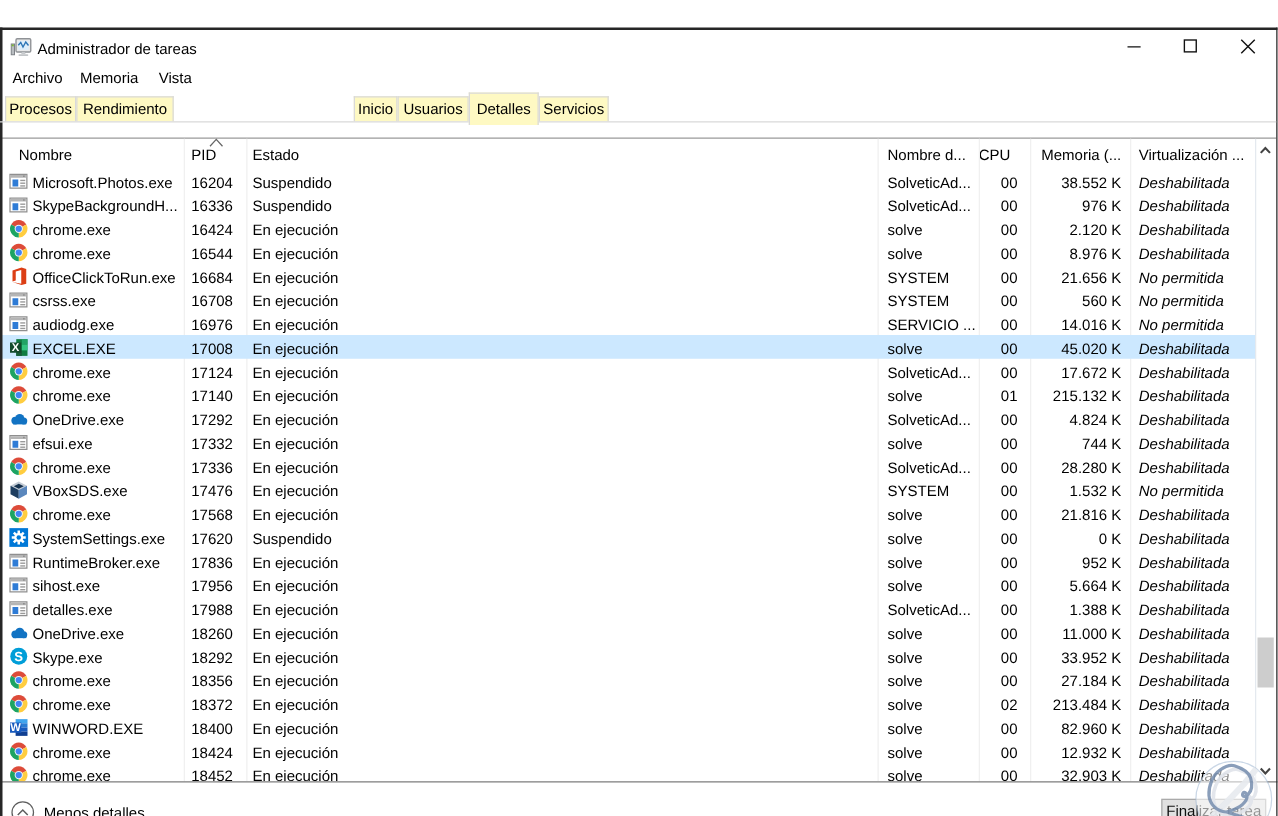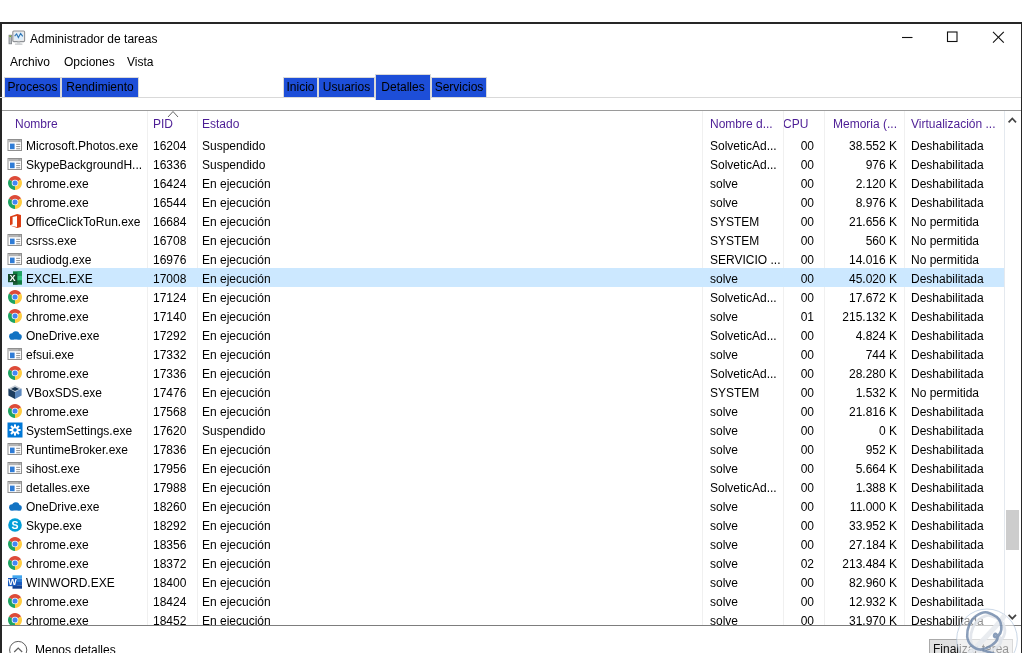--- a/index.html
+++ b/index.html
@@ -11,39 +11,39 @@
 #btop { position:absolute; left:0; top:0; width:1022px; height:1.5px; background:#262626; }
 #bleft { position:absolute; left:0; top:0; width:1.5px; height:651px; background:#262626; }
 #bright { position:absolute; left:1020.5px; top:0; width:1.5px; height:651px; background:#262626; }
 #bbot { position:absolute; left:0; top:648px; width:1022px; height:2.5px; background:#1d1d1d; }
 
 #title { position:absolute; left:30px; top:10px; line-height:15px; }
 #caps svg { position:absolute; top:0; left:0; }
 
 .mn { position:absolute; top:33px; line-height:14px; }
 
-.tab { position:absolute; top:55px; height:20px; background:#1d4ed8;
+.tab { position:absolute; top:55px; height:20px; background:#fef9c3;
   border:1px solid #d9d9d9; border-bottom:none; text-align:center; line-height:18px; }
 .tab.sel { top:52px; height:26px; line-height:24px; z-index:5; border-bottom:none; }
 #tabline { position:absolute; left:0px; top:74.5px; width:1021px; height:1px; background:#d9d9d9; z-index:1; }
 
 #tabletop { position:absolute; left:0; top:87.5px; width:1021px; height:1px; background:#9a9a9a; }
-.hdr { position:absolute; top:95.5px; line-height:13px; color:#4c1d95; }
+.hdr { position:absolute; top:95.5px; line-height:13px; color:#000000; }
 .vsep { position:absolute; top:89px; width:1px; height:514px; background:#f0f0f0; }
 .row { position:absolute; left:0; width:1004px; overflow:hidden; }
 .row.hl { background:#cce8ff; }
 .row .c { position:absolute; top:1.5px; line-height:19px; white-space:nowrap; }
 .ich { position:absolute; left:7px; top:2px; width:16px; height:16px; }
 .nm { left:26px; }
 .pid { left:153px; }
 .est { left:202px; }
 .usr { left:710px; }
 .cpu { left:783px; width:31px; text-align:right; }
 .mem { left:783px; width:114px; text-align:right; }
-.vrt { left:911px; }
+.vrt { left:911px;font-style:italic; }
 
 #sbsep { position:absolute; left:1003.5px; top:89px; width:1px; height:514px; background:#e4e9ef; }
 #sbthumb { position:absolute; left:1006px; top:488px; width:13px; height:40px; background:#cdcdcd; }
 
 #botline { position:absolute; left:0; top:603px; width:1022px; height:1px; background:#7d7d7d; }
 #menosd { position:absolute; left:35px; top:621px; line-height:14px;text-decoration:underline; }
 #endbtn { position:absolute; left:929px; top:617px; width:84px; height:21px; background:#e1e1e1;
   border:1px solid #aaaaaa; text-align:center; line-height:19px; color:#0f0f0f; }
 .ric { display:block; }
 </style></head>
@@ -59,21 +59,21 @@
 <polygon points="17.6,19.6 19.8,19.6 20.6,21.4 16.8,21.4" fill="#c7cacd"></polygon>
 <rect x="14.8" y="21.4" width="7.8" height="1.3" rx="0.6" fill="#c2c5c8"></rect>
 <line x1="902" y1="15.5" x2="912.5" y2="15.5" stroke="#111" stroke-width="1.1"></line>
 <rect x="947.5" y="10" width="9.5" height="9.5" fill="none" stroke="#111" stroke-width="1.1"></rect>
 <line x1="993" y1="9.8" x2="1003.8" y2="20.6" stroke="#111" stroke-width="1.1"></line>
 <line x1="1003.8" y1="9.8" x2="993" y2="20.6" stroke="#111" stroke-width="1.1"></line>
 </svg>
     </div>
 <span id="title">Administrador de tareas</span>
 <span class="mn" style="left:10px">Archivo</span>
-<span class="mn" style="left:64px">Opciones</span>
+<span class="mn" style="left:64px">Memoria</span>
 <span class="mn" style="left:127px">Vista</span>
 <div class="tab" style="left:4px;width:57px">Procesos</div>
 <div class="tab" style="left:61px;width:78px">Rendimiento</div>
 <div class="tab" style="left:283px;width:35px">Inicio</div>
 <div class="tab" style="left:318px;width:57px">Usuarios</div>
 <div class="tab sel" style="left:375px;width:56px">Detalles</div>
 <div class="tab" style="left:431px;width:56px">Servicios</div>
 <div id="tabline"></div>
 <div id="tabletop"></div>
 <span class="hdr" style="left:15px">Nombre</span>
@@ -578,21 +578,21 @@
 <path d="M8 8 L8 15 A7 7 0 0 1 1.94 4.5 Z" fill="#1da462"></path>
 <circle cx="8" cy="8" r="3.3" fill="#eef3f8"></circle>
 <circle cx="8" cy="8" r="2.5" fill="#4285f4"></circle>
 </svg>
       </span>
       <span class="c nm">chrome.exe</span>
       <span class="c pid">18452</span>
       <span class="c est">En ejecución</span>
       <span class="c usr">solve</span>
       <span class="c cpu">00</span>
-      <span class="c mem">31.970 K</span>
+      <span class="c mem">32.903 K</span>
       <span class="c vrt">Deshabilitada</span>
     </div>
 <div id="sbsep"></div>
 <div id="sbthumb"></div>
 <div id="botline"></div>
 <svg class="abs" style="left:8px;top:618px" width="22" height="21" viewBox="0 0 22 21">
 <circle cx="10.2" cy="10" r="8.6" fill="none" stroke="#5f5f5f" stroke-width="1"></circle>
 <polyline points="6.2,12 10.2,8 14.2,12" fill="none" stroke="#5f5f5f" stroke-width="1.2"></polyline>
 </svg>
 <span id="menosd">Menos detalles</span>

